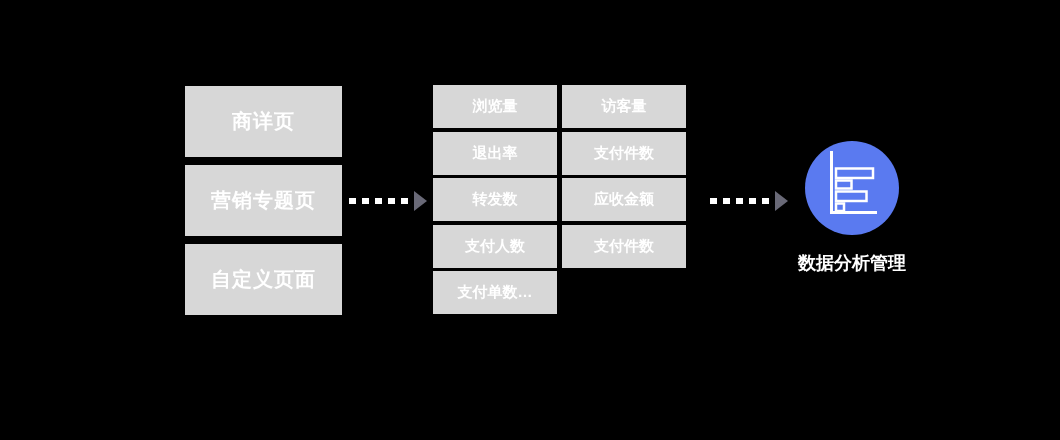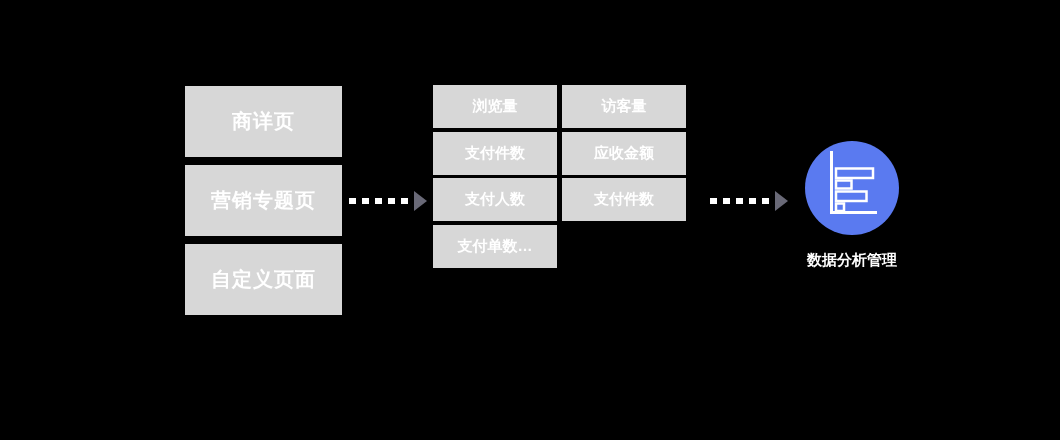--- a/index.html
+++ b/index.html
@@ -90,21 +90,21 @@
     background: #5a7af0;
   }
   .target-circle svg { display: block; }
   .target-label {
     position: absolute;
     left: 785px;
     top: 251px;
     width: 134px;
     text-align: center;
     color: #ffffff;
-    font-size: 15px;
+    font-size: 18px;
     font-weight: bold;
     white-space: nowrap;
   }
 </style>
 </head>
 <body>
 
 <div class="canvas">
 
   <div class="source-box b0">
@@ -127,21 +127,27 @@
   </div>
 
   <div class="metrics-grid">
     <div class="metric-cell">
         <span>浏览量</span>
       </div>
     <div class="metric-cell">
         <span>访客量</span>
       </div>
     <div class="metric-cell">
+        <span>退出率</span>
+      </div>
+    <div class="metric-cell">
         <span>支付件数</span>
+      </div>
+    <div class="metric-cell">
+        <span>转发数</span>
       </div>
     <div class="metric-cell">
         <span>应收金额</span>
       </div>
     <div class="metric-cell">
         <span>支付人数</span>
       </div>
     <div class="metric-cell">
         <span>支付件数</span>
       </div>

